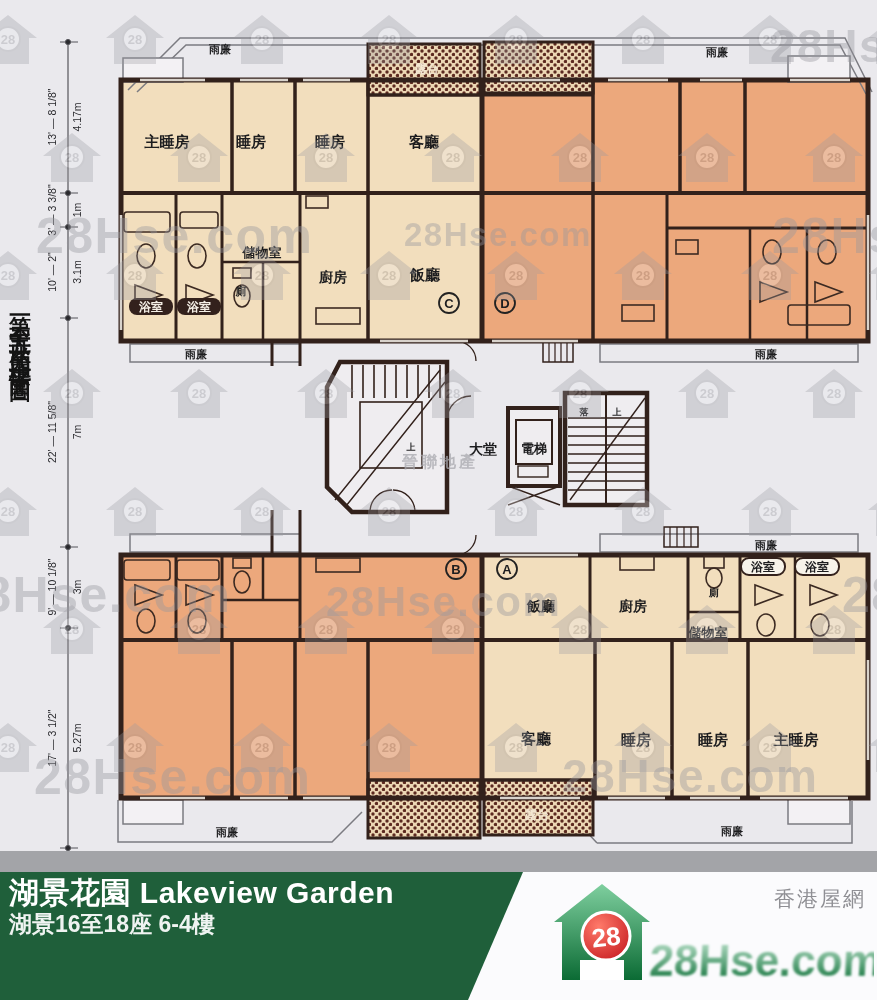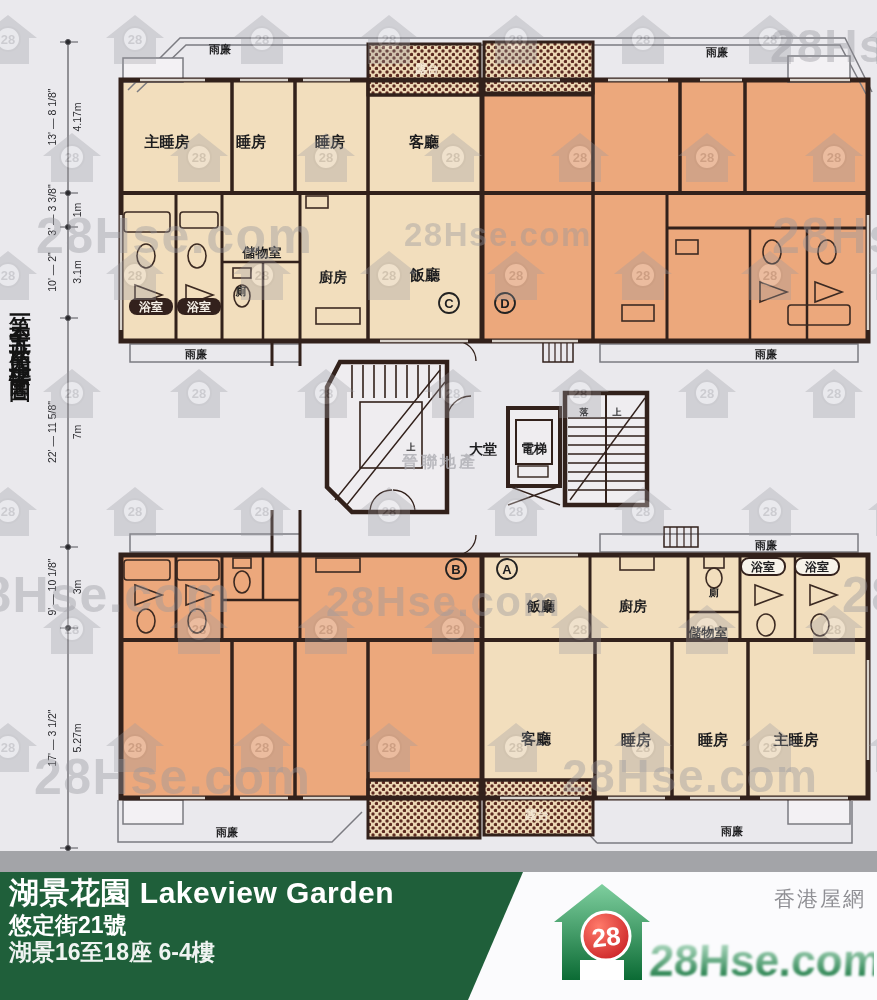--- a/index.html
+++ b/index.html
@@ -510,21 +510,20 @@
 </svg>
 
 <div class="side-title">第一至五座一至四樓平面圖</div>
 
 <div class="gray-strip"></div>
 
 <div class="footer">
   <div class="footer-green">
     <div class="f-inner">
       <div class="f-line1">湖景花園 Lakeview Garden</div>
-      <div class="f-line2">悠定街21號</div>
       <div class="f-line3">湖景16至18座 6-4樓</div>
     </div>
   </div>
 
   <div class="logo-wrap">
     <svg viewBox="0 0 334 118" width="334" height="118">
       <defs>
         <linearGradient id="gHouse" x1="0" y1="0" x2="0" y2="1">
           <stop offset="0" stop-color="#7fcf9f"></stop>
               <stop offset="1" stop-color="#0b6b34"></stop>

